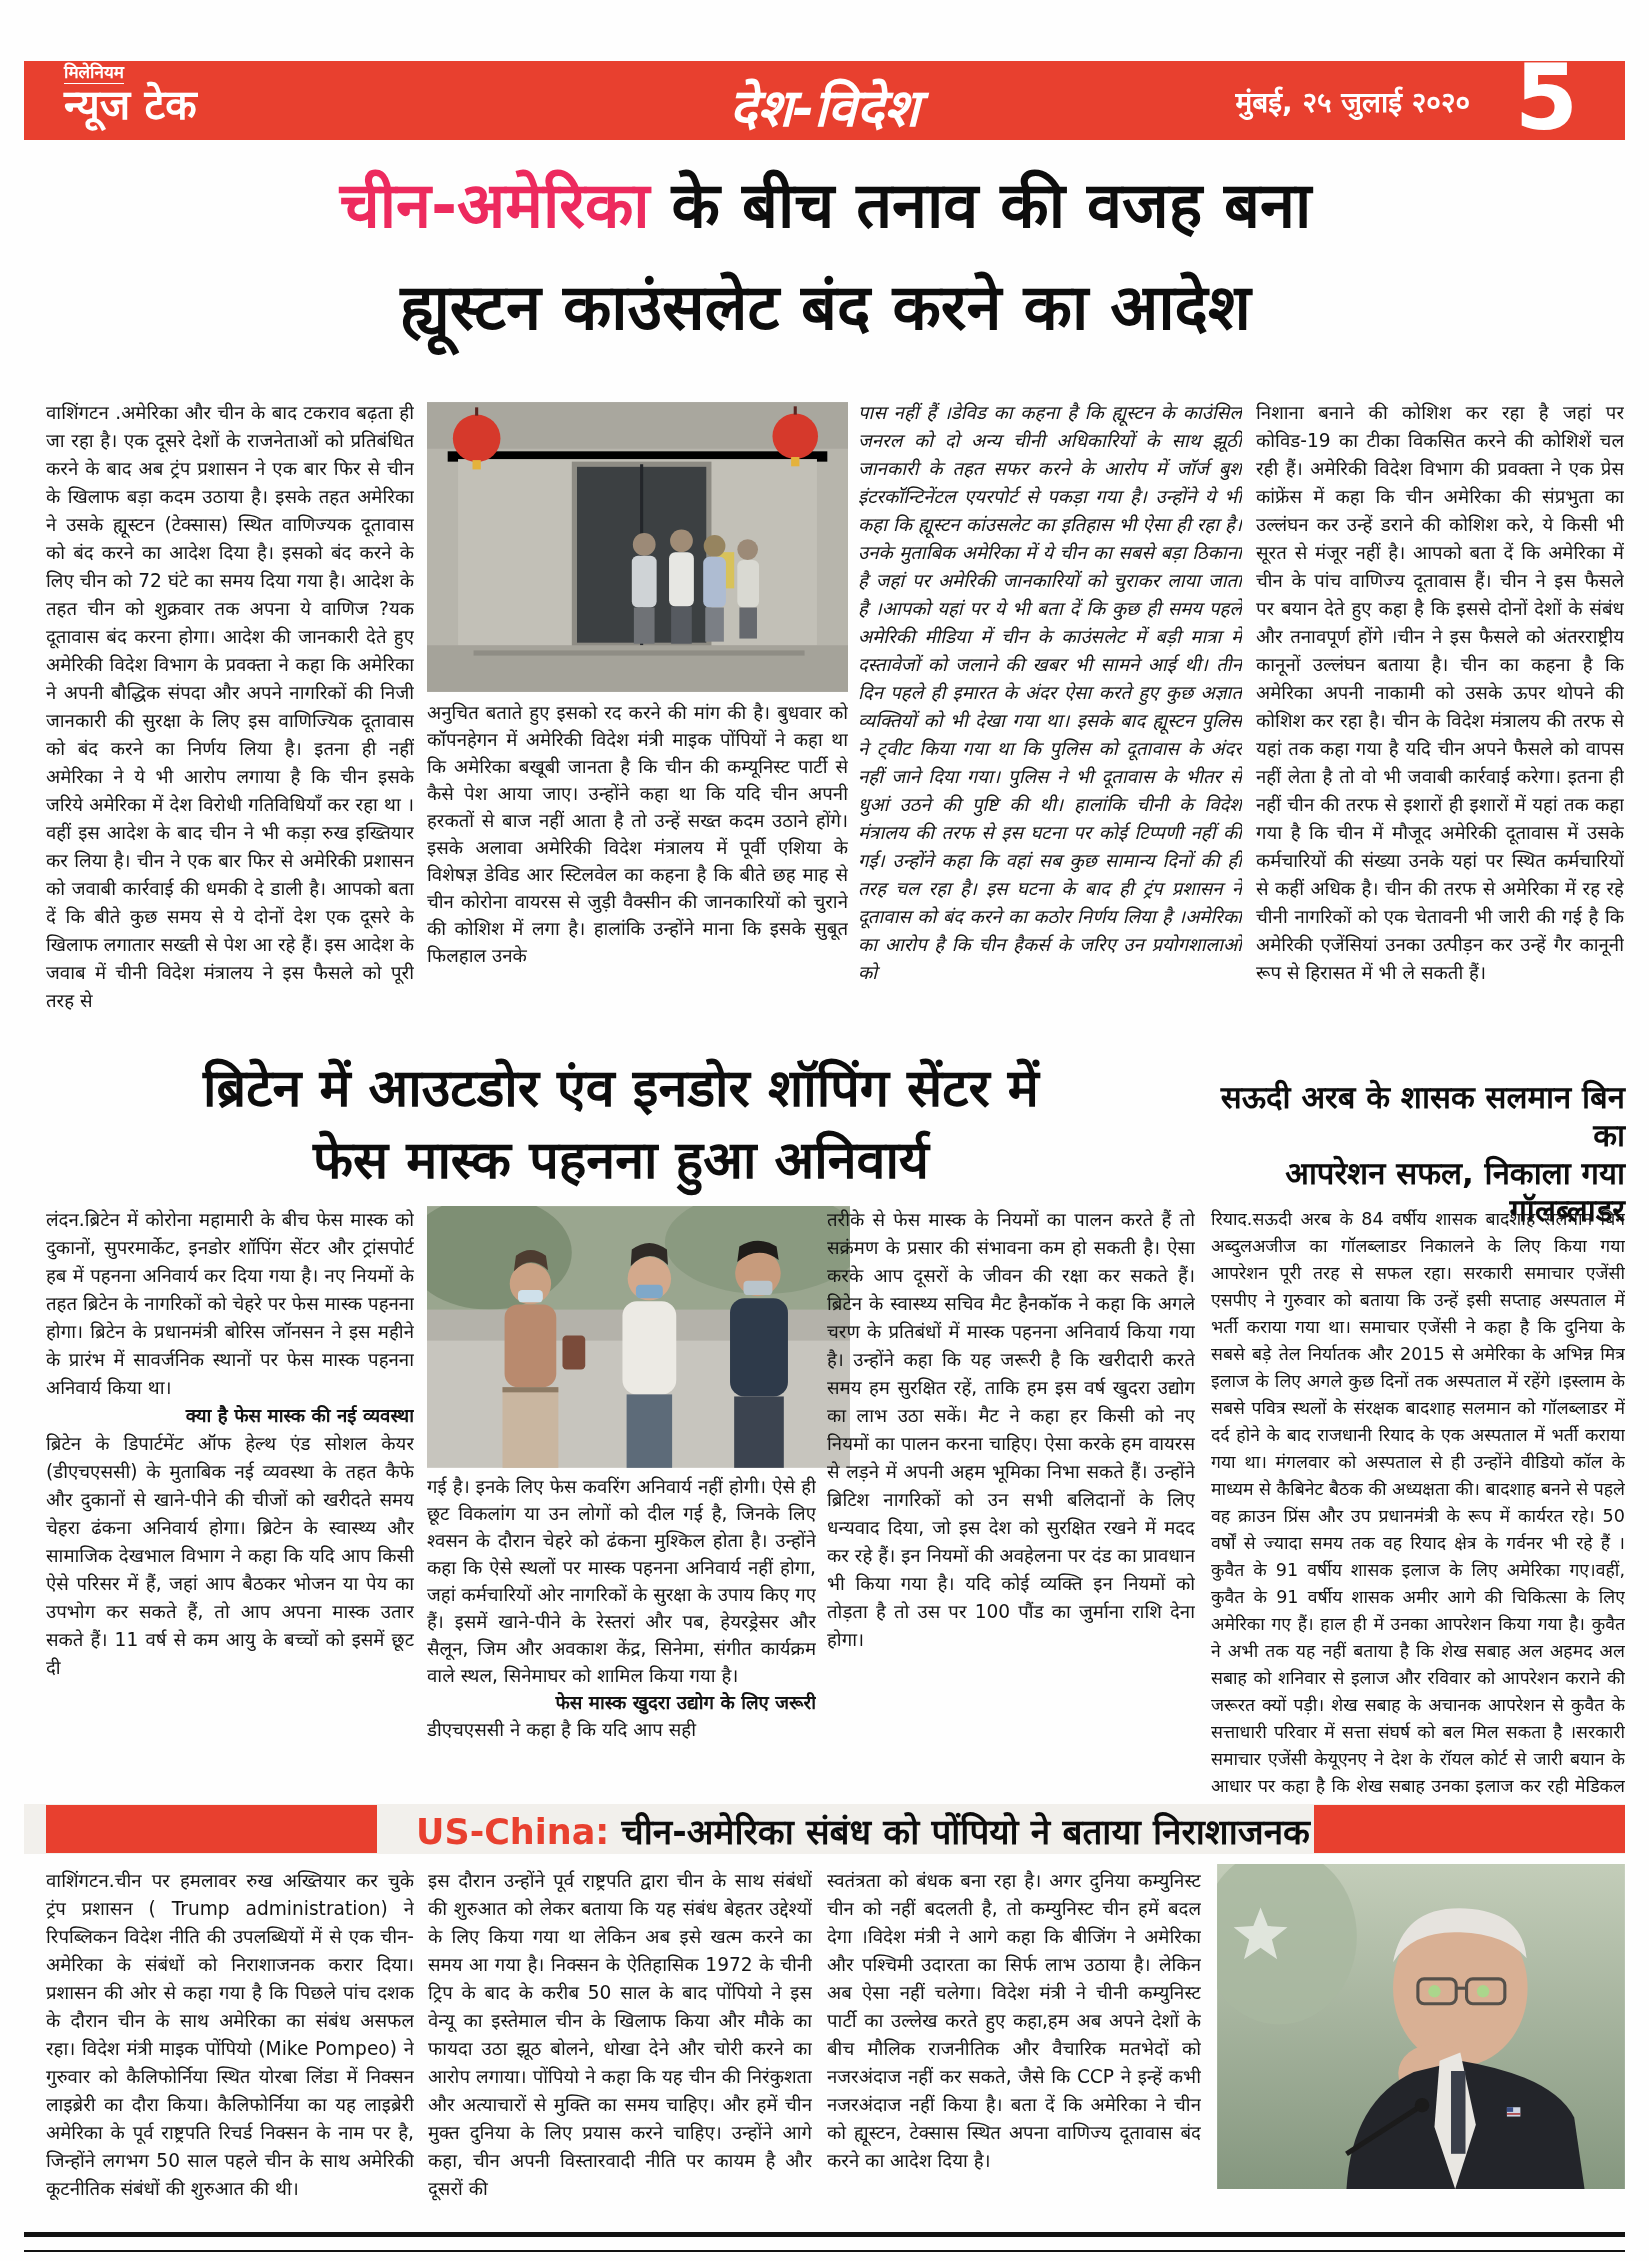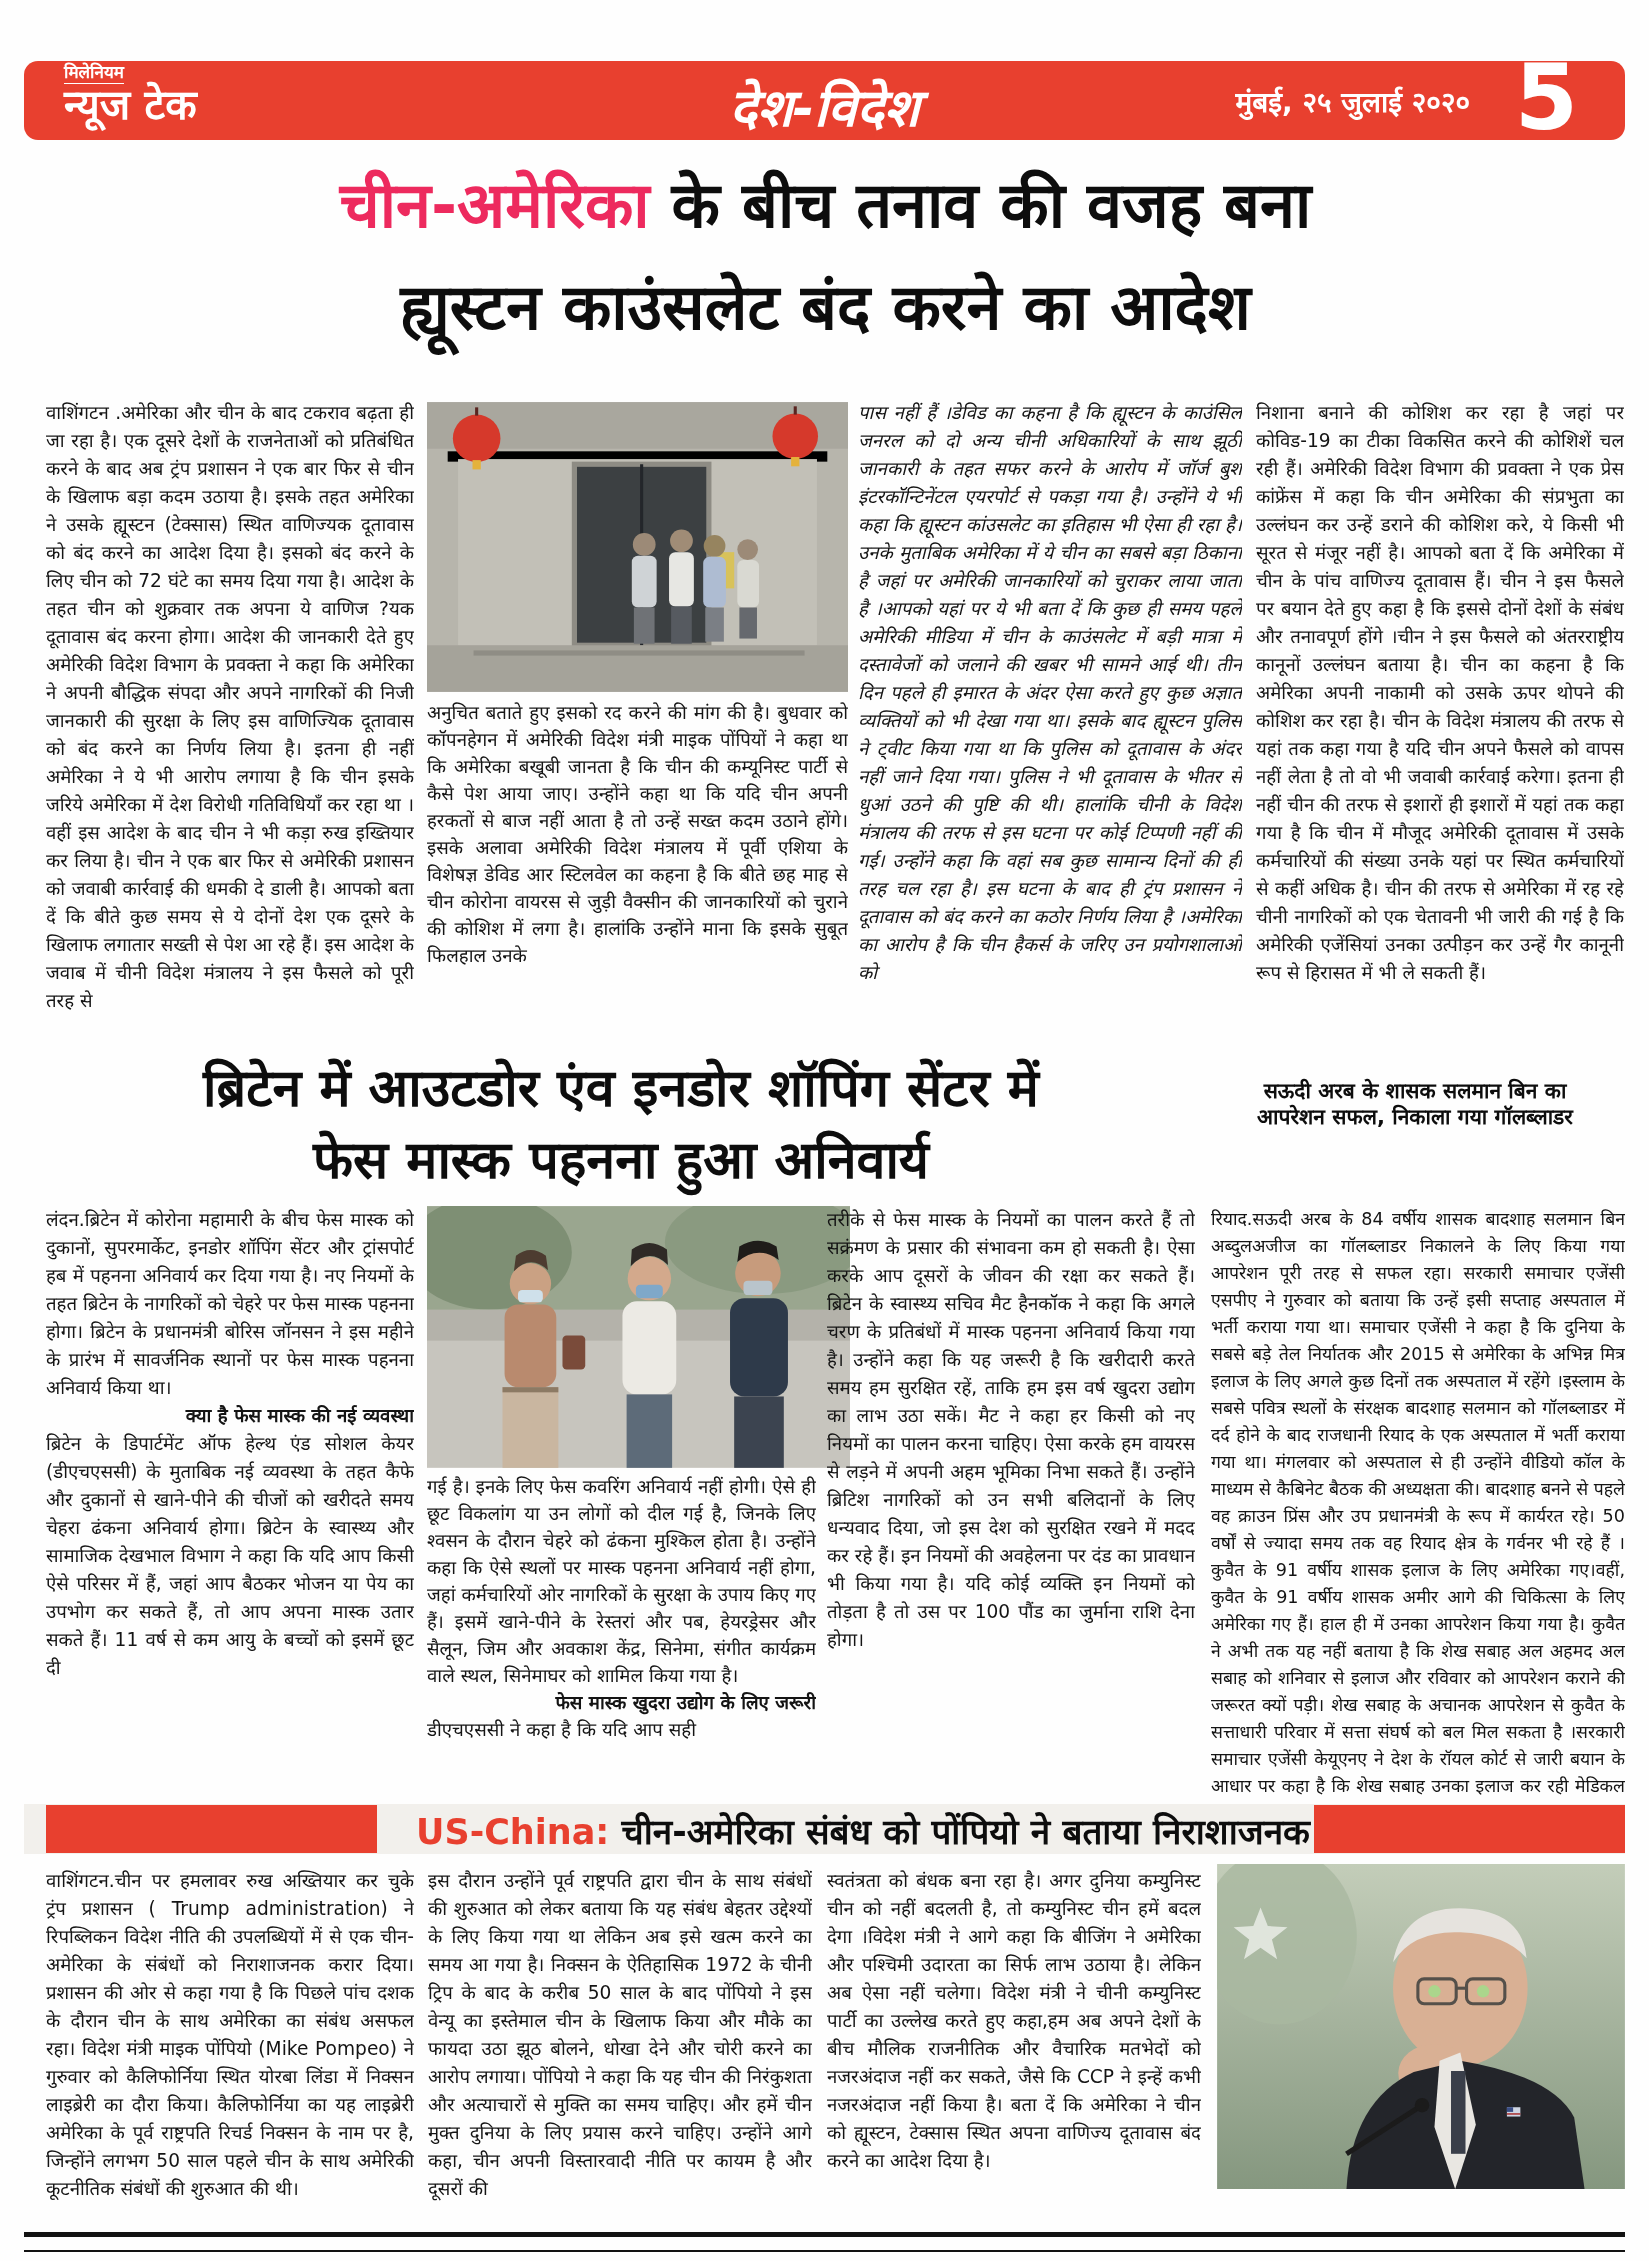--- a/index.html
+++ b/index.html
@@ -1,40 +1,40 @@
 <!DOCTYPE html>
 <html style="font-size:8.3px"><head>
 <meta charset="utf-8">
 <style>
   html,body{margin:0;padding:0;background:#ffffff;}
   .page{position:relative;width:1650px;height:2261px;background:#fefefe;overflow:hidden;
         font-family:"DejaVu Sans","Liberation Sans",sans-serif;color:#111;}
   
   .masthead{position:absolute;left:24px;top:61px;width:1601px;height:79px;background:#e8402f;
-            display:flex;align-items:center;border-radius:14px;}
+            display:flex;align-items:center;}
   .brand{position:absolute;left:40px;top:3.1px;color:#fff;line-height:1.05;}
   .brand-small{font-size:17px;font-weight:bold;border-bottom:1.6px solid #fff;display:inline-block;padding-bottom:1px;}
   .brand-big{font-size:41px;font-weight:bold;}
   .section-title{position:absolute;left:0;right:0;text-align:center;color:#fff;
                  font-size:52px;font-weight:bold;font-style:italic;top:9.3px;}
   .edition{position:absolute;right:155px;top:21px;color:#fff;font-size:28px;font-weight:bold;margin-left:40px;}
   .pageno{position:absolute;right:47px;top:-9.3px;color:#fff;font-size:91px;font-weight:bold;line-height:1;}
   
   .lead-head{position:absolute;left:47px;width:1557px;top:155px;text-align:center;
              font-weight:bold;font-size:63px;line-height:1.62;color:#0d0d0d;}
   .accent{color:#ed2a5e;}
   
   .col{position:absolute;text-align:justify;font-size:18.6px;line-height:28px;color:#141414;overflow:hidden;}
   .dateline{font-weight:normal;}
   .subhead{font-weight:bold;text-align:right;}
   
   .uk-head{position:absolute;left:47px;width:1148px;top:1053px;text-align:center;
            font-weight:bold;font-size:52px;line-height:1.38;color:#0d0d0d;}
-  .saudi-head{position:absolute;left:1205px;width:420px;top:1079px;text-align:center;
-              font-weight:bold;font-size:21px;line-height:1.22;color:#0d0d0d;}
+  .saudi-head{position:absolute;left:1205px;width:420px;top:1079px;text-align:right;
+              font-weight:bold;font-size:31px;line-height:1.22;color:#0d0d0d;}
   
   .band{position:absolute;left:24px;top:1804px;width:1601px;height:50px;background:#f2f0ec;}
   .band-red-left{position:absolute;left:46px;top:1805px;width:331px;height:48px;background:#e8402f;}
   .band-red-right{position:absolute;left:1314px;top:1805px;width:311px;height:48px;background:#e8402f;}
   .band-head{position:absolute;left:416px;top:1807px;width:879px;font-size:35px;font-weight:bold;
              color:#0d0d0d;white-space:nowrap;}
   .band-kicker{color:#e8402f;}
   .photo{position:absolute;display:block;}
   .rule-thick{position:absolute;left:24px;top:2232px;width:1601px;height:4.7px;background:#121212;}
   .rule-thin{position:absolute;left:24px;top:2250px;width:1601px;height:1.6px;background:#121212;}

